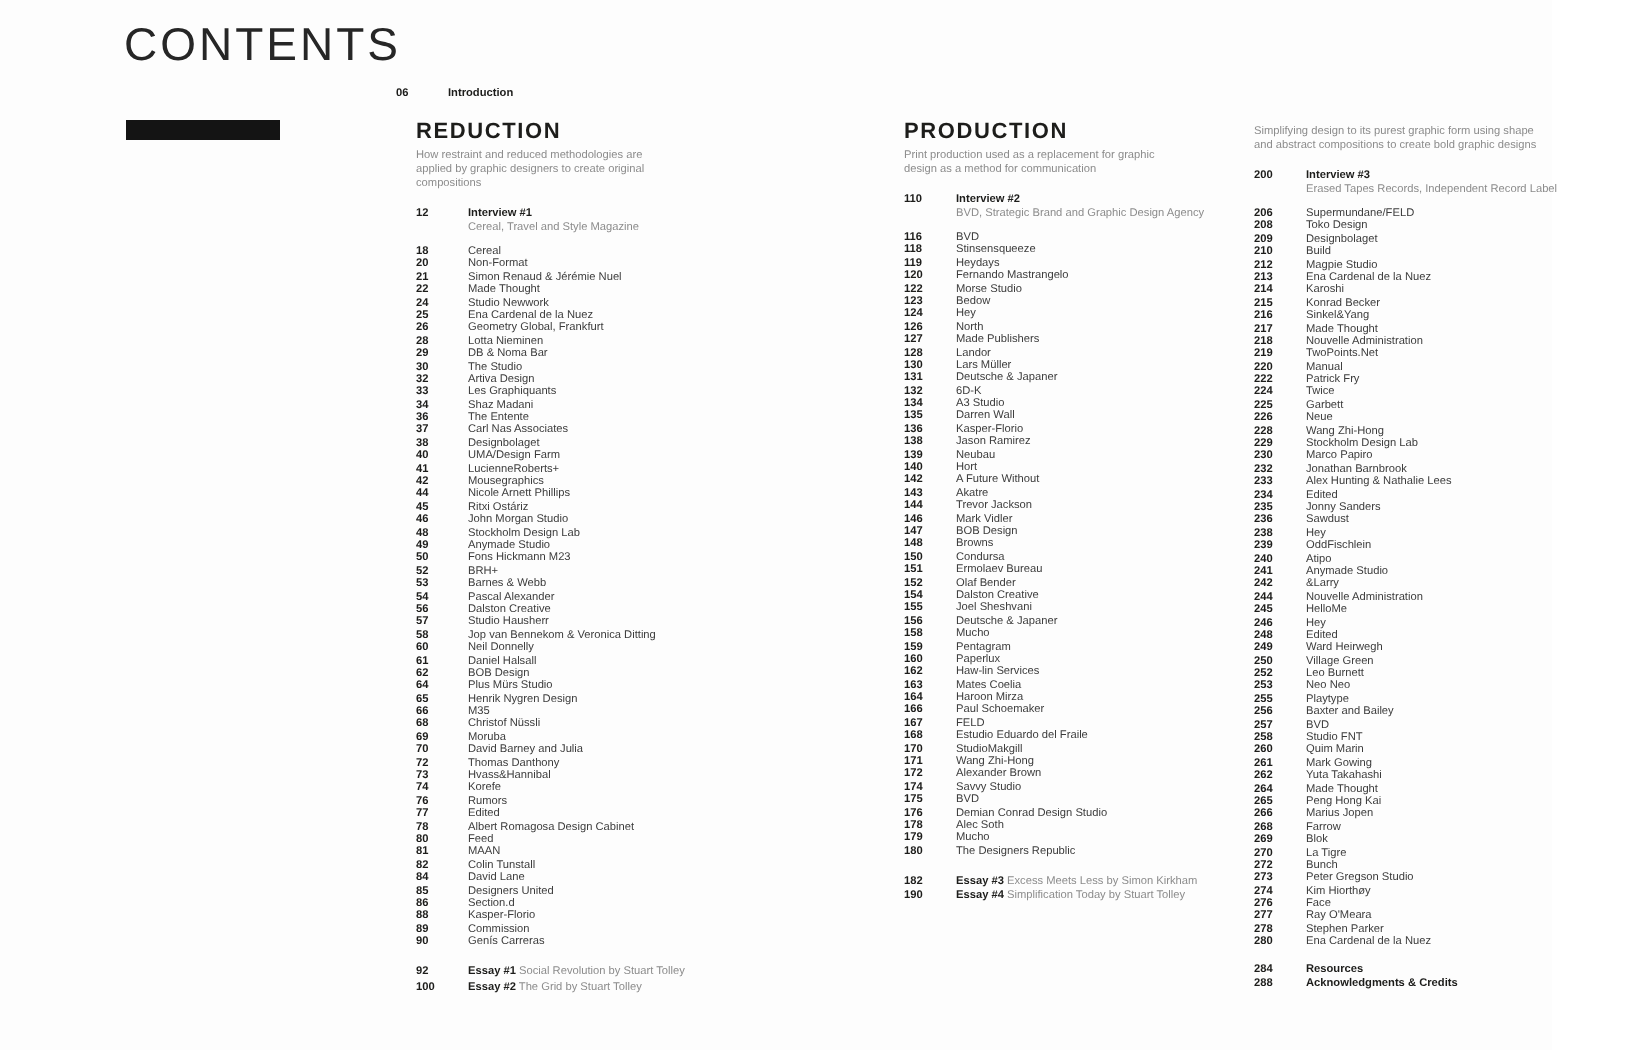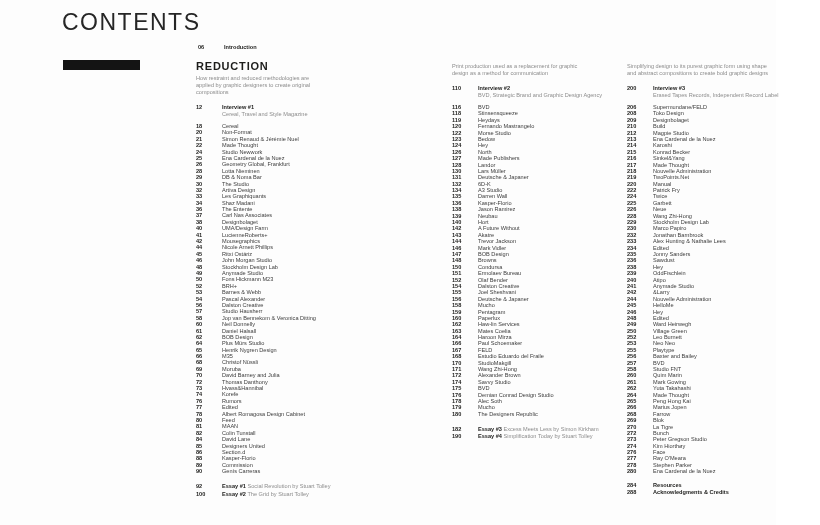--- a/index.html
+++ b/index.html
@@ -8,21 +8,21 @@
   .page{position:relative;width:776px;height:525px;background:#fdfdfd;}
 
   .title{position:absolute;left:62px;top:9px;margin:0;font-size:23px;font-weight:400;
          letter-spacing:1.5px;color:#262626;}
   .bar{position:absolute;left:63px;top:60px;width:77px;height:10px;background:#141414;}
 
   .intro-row{position:absolute;left:198px;top:44px;display:flex;font-size:5.8px;line-height:7px;}
   .intro-row .num{width:26px;}
 
   .col{position:absolute;top:60px;}
-  #col0{left:196px;width:232px;}
+  #col0{left:208px;width:232px;}
   #col1{left:452px;width:182px;}
   #col2{left:627px;width:192px;}
 
   .col h2{margin:0;font-size:11px;font-weight:700;letter-spacing:0.8px;color:#1d1d1b;}
   .desc{margin:3px 0 0 0;font-size:5.6px;line-height:7px;color:#8c8c8c;}
   #col0 .desc{width:132px;} #col1 .desc{width:140px;} #col2 .desc{width:142px;}
 
   .row{display:flex;align-items:baseline;}
   .num{flex:none;width:26px;font-size:5.6px;font-weight:700;color:#1d1d1b;}
   .name{font-size:5.6px;color:#3c3c3c;white-space:nowrap;}
@@ -294,20 +294,21 @@
           <span class="name"><span class="bold">Essay #1</span> <span class="muted">Social Revolution by Stuart Tolley</span></span>
         </div>
         <div class="row">
           <span class="num">100</span>
           <span class="name"><span class="bold">Essay #2</span> <span class="muted">The Grid by Stuart Tolley</span></span>
         </div>
       </div>
   </section>
 
   <section class="col" id="col1">
+    <h2>PRODUCTION</h2>
     <p class="desc">Print production used as a replacement for graphic design as a method for communication</p>
     <div class="interview">
       <div class="row">
         <span class="num">110</span>
         <span class="name bold">Interview #2</span>
       </div>
       <div class="sub">BVD, Strategic Brand and Graphic Design Agency</div>
     </div>
     <div class="entries">
         <div class="row">

